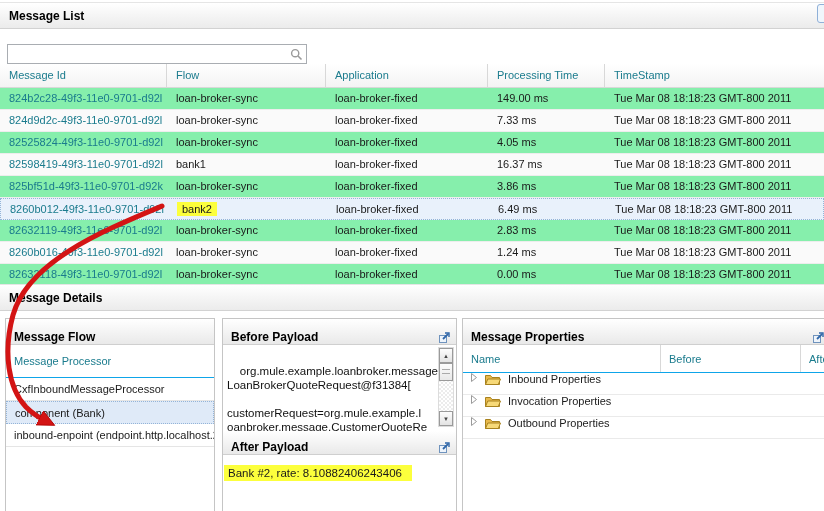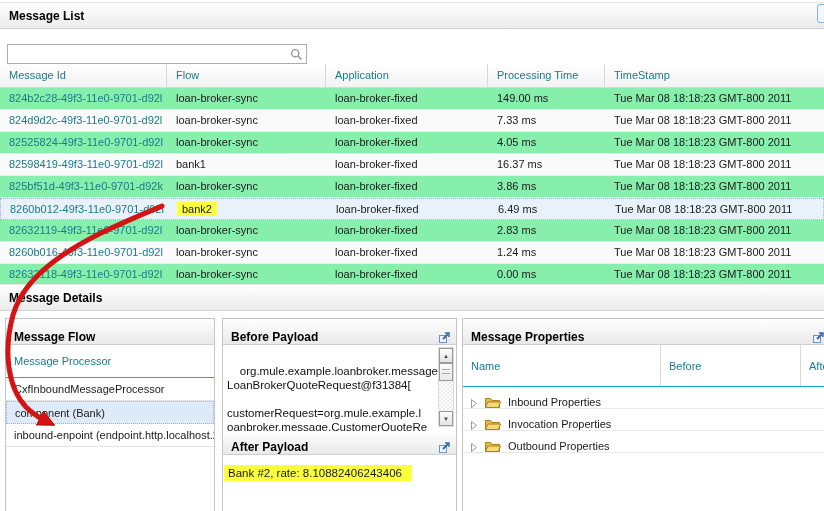--- a/index.html
+++ b/index.html
@@ -75,24 +75,24 @@
     repeating-conic-gradient(#ffffff 0% 25%, #ececec 0% 50%) 0 0 / 4px 4px;border:1px solid #dcdcdc;box-sizing:border-box;}
   .sb-btn{position:absolute;left:0;width:14px;height:15px;background:linear-gradient(#fdfdfd,#e3e3e3);
     border:1px solid #9a9a9a;box-sizing:border-box;display:flex;align-items:center;justify-content:center;
     font-size:6px;color:#444;cursor:pointer;}
   .sb-up{top:0;}
   .sb-down{bottom:0;}
   .sb-thumb{position:absolute;left:0;top:15px;width:14px;height:18px;background:linear-gradient(#fcfcfc,#e8e8e8);
     border:1px solid #9a9a9a;box-sizing:border-box;cursor:grab;}
   .sb-thumb:after{content:"";display:block;margin:5px 2px 0 2px;border-top:1px solid #aaa;border-bottom:1px solid #aaa;height:3px;}
   
-  #props-panel .colhdr{height:42px;display:grid;grid-template-columns:198px 140px 1fr;align-items:center;}
+  #props-panel .colhdr{height:28px;display:grid;grid-template-columns:198px 140px 1fr;align-items:center;}
   #props-panel .colhdr .hcell{padding-left:8px;border-right:1px solid #d8d8d8;height:100%;display:flex;align-items:center;cursor:pointer;}
   #props-panel .colhdr .hcell:last-child{border-right:none;}
-  .prow{height:22px;box-sizing:border-box;display:flex;align-items:flex-end;gap:7px;
+  .prow{height:22px;box-sizing:border-box;display:flex;align-items:flex-start;gap:7px;
     padding-left:7px;border-bottom:1px solid #eaeaea;cursor:pointer;}
   .icon{display:inline-flex;align-items:center;justify-content:center;}
   .popout{cursor:pointer;}
   
   #crop-btn{position:absolute;left:817px;top:4px;width:14px;height:17px;border:1px solid #8fb0d8;
     border-radius:3px;background:#f0f6fc;}
   #arrow-overlay{position:absolute;left:0;top:0;pointer-events:none;z-index:50;}
 </style>
 </head>
 <body>

